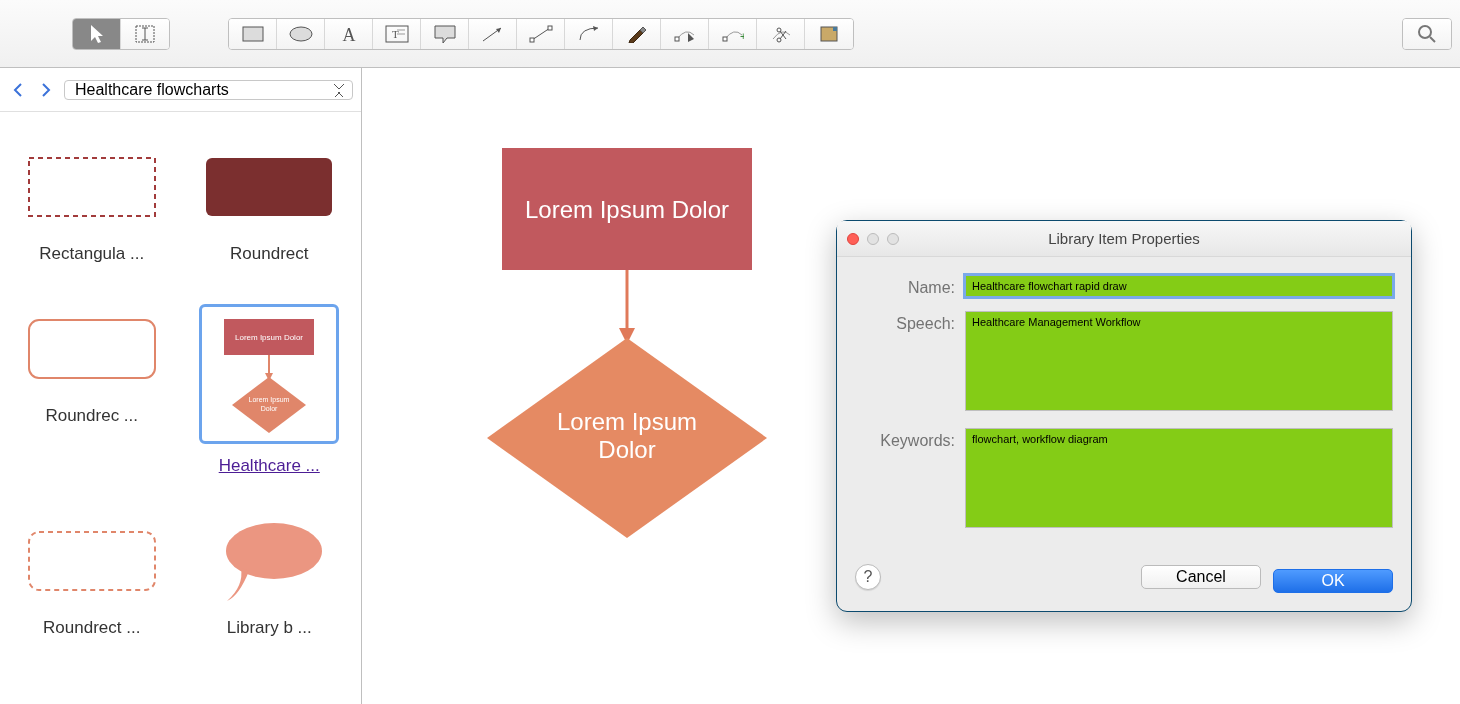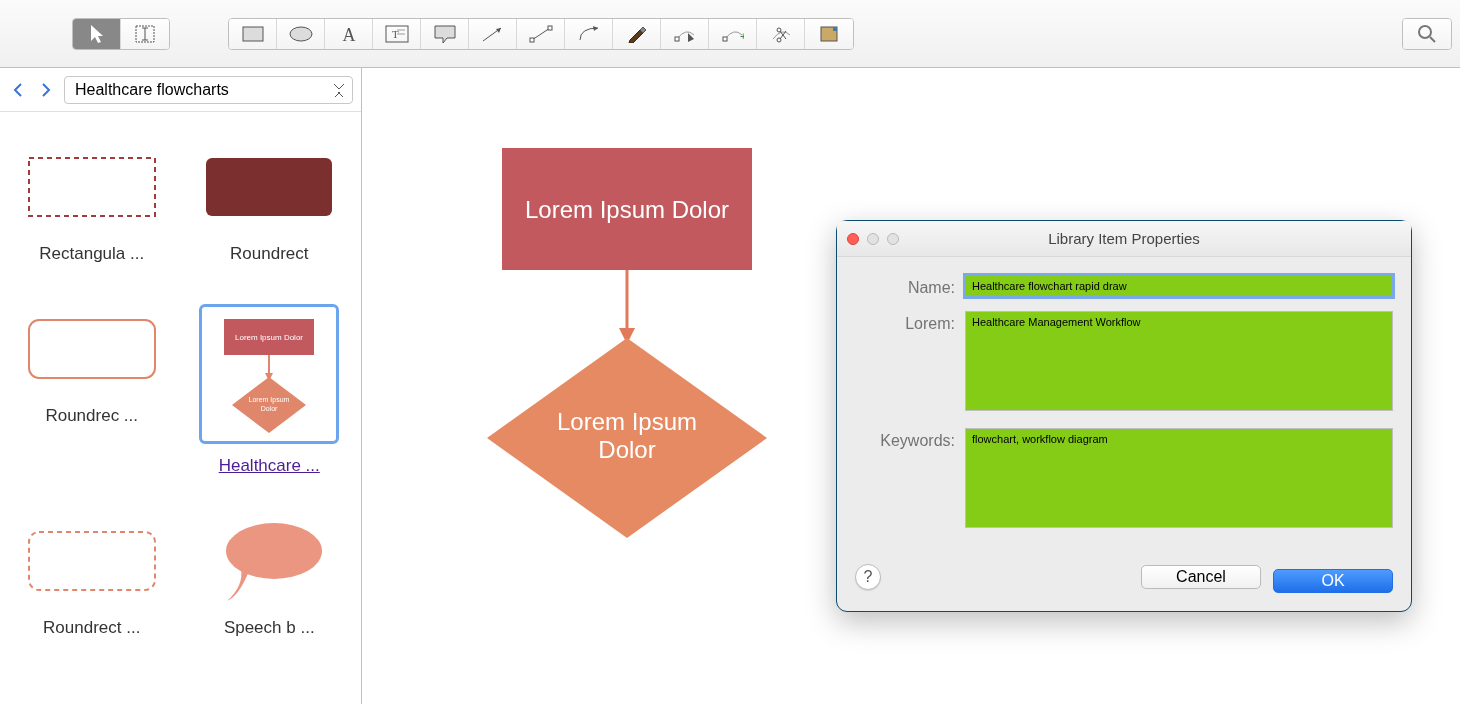--- a/index.html
+++ b/index.html
@@ -72,21 +72,21 @@
   width: 20px;
   height: 24px;
   display: flex;
   align-items: center;
   justify-content: center;
   cursor: pointer;
   color: #3b72d9;
 }
 .lib-select {
   flex: 1;
-  height: 28px;
+  height: 20px;
   border: 1px solid #c8c8c8;
   border-radius: 4px;
   background: #fff;
   font-size: 16px;
   padding: 0 24px 0 10px;
   display: flex;
   align-items: center;
   position: relative;
   cursor: pointer;
 }
@@ -448,21 +448,21 @@
       <span class="shape-label">Roundrect ...</span>
     </div>
 
     <div class="shape-cell">
       <div class="shape-preview">
         <svg width="120" height="90">
             <ellipse cx="65" cy="35" rx="48" ry="28" fill="#eb9681"></ellipse>
             <path d="M40 55 Q30 80 18 85 Q35 70 32 52 Z" fill="#eb9681"></path>
           </svg>
       </div>
-      <span class="shape-label">Speech b ...</span>
+      <span class="shape-label">Library b ...</span>
     </div>
 
   </div>
 </div>
 
 <div class="canvas">
   <svg width="500" height="500" style="position:absolute; left:60px; top:60px;">
     <rect x="80" y="20" width="250" height="122" fill="#c1595e"></rect>
     <text x="205" y="90" text-anchor="middle" font-size="24" fill="#fff">Lorem Ipsum Dolor</text>
     <line x1="205" y1="142" x2="205" y2="206" stroke="#e07a5a" stroke-width="3"></line>
@@ -483,21 +483,21 @@
     <div class="dialog-title">Library Item Properties</div>
   </div>
   <div class="dialog-body">
     <div class="form-row">
       <div class="form-label">Name:</div>
       <div class="form-field">
         <input class="form-input focused" value="Healthcare flowchart rapid draw" style="">
       </div>
     </div>
     <div class="form-row">
-      <div class="form-label">Lorem:</div>
+      <div class="form-label">Speech:</div>
       <div class="form-field">
         <textarea class="form-input" style="">Healthcare Management Workflow</textarea>
       </div>
     </div>
     <div class="form-row">
       <div class="form-label">Keywords:</div>
       <div class="form-field">
         <textarea class="form-input" style="">flowchart, workflow diagram</textarea>
       </div>
     </div>

